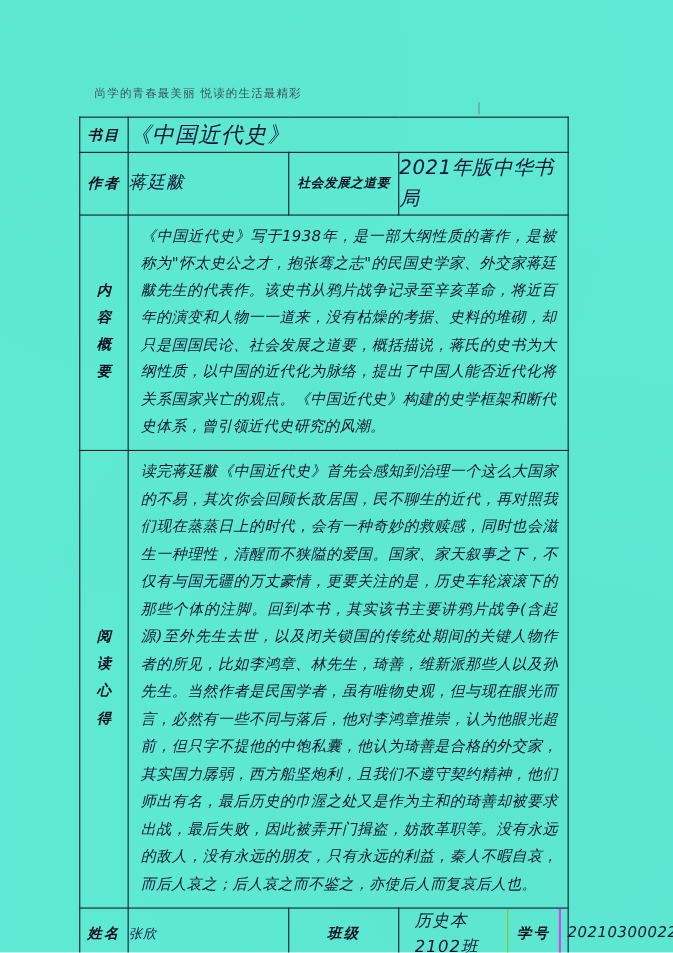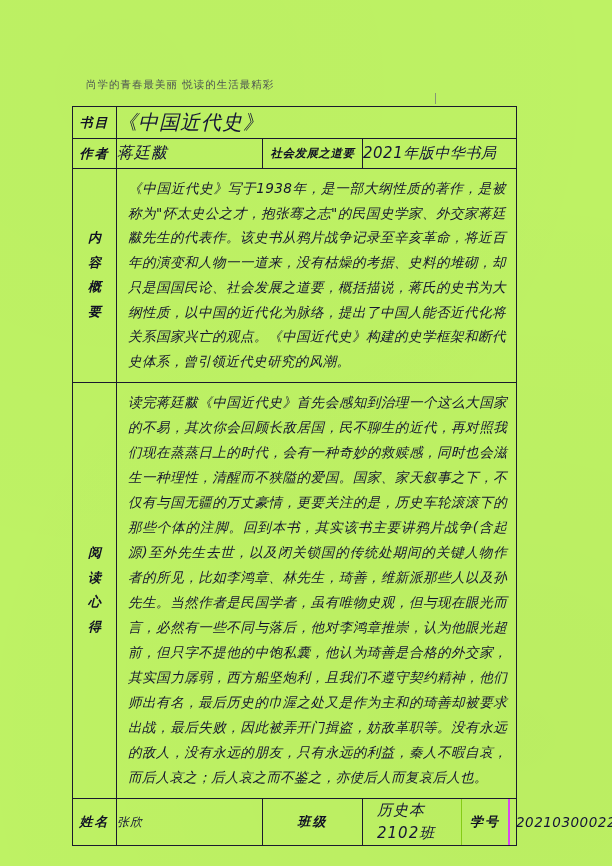--- a/index.html
+++ b/index.html
@@ -14,21 +14,21 @@
     color: #1b1b28;
     position: relative;
     overflow: hidden;
   }
 
   .page {
     position: absolute;
     left: 0; top: 0;
     width: 612px;
     height: 866px;
-    background: #bef264;
+    background: #5eead4;
   }
 
   
   .page::before {
     content: "";
     position: absolute;
     left: 0; top: 0; right: 0; bottom: 0;
     background:
       radial-gradient(circle at 20% 10%, rgba(0,0,0,0.012), transparent 60%),
       radial-gradient(circle at 85% 85%, rgba(0,0,0,0.02), transparent 65%);
@@ -103,21 +103,21 @@
     padding-left: 26px;
     letter-spacing: 1px;
   }
   .val-author {
     font-size: 16px;
     padding-left: 22px;
     letter-spacing: 1px;
     margin-top: 32px;
   }
   .val-pub {
-    font-size: 15px;
+    font-size: 18px;
     padding-left: 6px;
     letter-spacing: 0.5px;
     margin-top: 28px;
   }
   .mini-lbl {
     text-align: center;
     font-size: 11.5px;
     font-family: "DejaVu Sans", sans-serif;
     color: #101024;
     letter-spacing: 0.5px;

